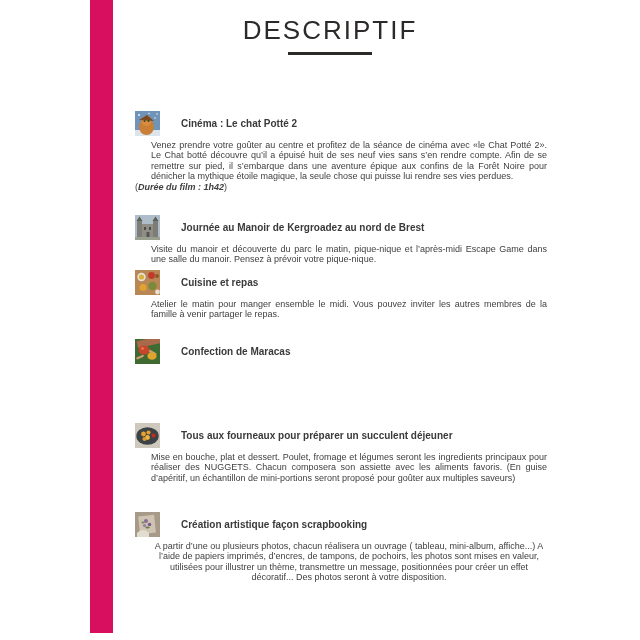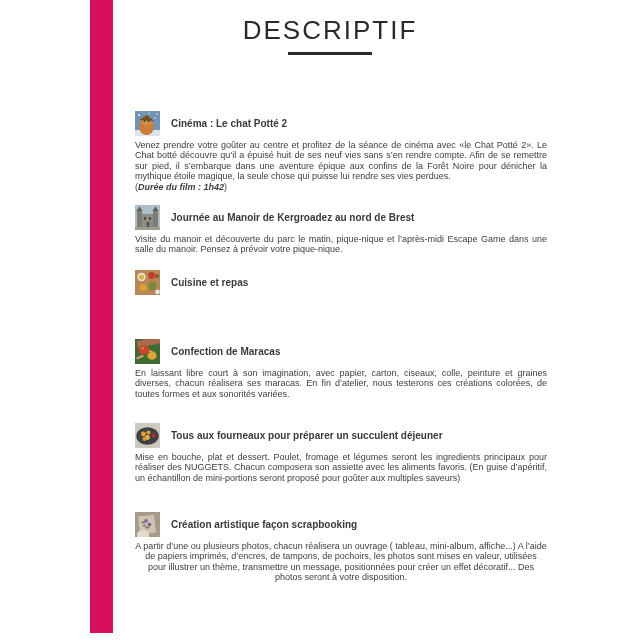--- a/index.html
+++ b/index.html
@@ -45,35 +45,35 @@
   }
 
   .section {
     position: absolute;
     left: 135px;
     width: 412px;
   }
   .section-header {
     display: flex;
     align-items: center;
-    gap: 11px;
+    gap: 21px;
   }
   .section-icon {
     width: 25px; height: 25px;
     flex: 0 0 25px;
     display: block;
   }
   .section-icon svg { width: 25px; height: 25px; display: block; }
   .section-heading {
     font-size: 10px;
     font-weight: bold;
     color: #3a3a3a;
   }
   .section-body {
-    margin: 4px 0 0 0;
+    margin: 4px 0 0 16px;
     font-size: 9px;
     line-height: 10.4px;
     text-align: justify;
     color: #404040;
   }
   .section-body.no-justify { text-align: center; }
   .film-note {
     margin: 0;
     font-size: 9px;
     line-height: 10.4px;
@@ -109,21 +109,21 @@
             <circle cx="9.5" cy="10" r="1" fill="#2e4d1f"></circle>
             <circle cx="13.5" cy="10" r="1" fill="#2e4d1f"></circle>
           </svg>
       </span>
       <span class="section-heading">Cinéma : Le chat Potté 2</span>
     </div>
     <p class="section-body">Venez prendre votre goûter au centre et profitez de la séance de cinéma avec «le Chat Potté 2». Le Chat botté découvre qu’il a épuisé huit de ses neuf vies sans s’en rendre compte. Afin de se remettre sur pied, il s’embarque dans une aventure épique aux confins de la Forêt Noire pour dénicher la mythique étoile magique, la seule chose qui puisse lui rendre ses vies perdues.</p>
     <p class="film-note"><span>(</span><span class="bold-italic">Durée du film : 1h42</span><span>)</span></p>
   </div>
 
-  <div class="section" style="top:205px">
+  <div class="section" style="top:215px">
     <div class="section-header">
       <span class="section-icon">
         <svg viewBox="0 0 25 25">
             <rect width="25" height="25" fill="#adbdc9"></rect>
             <rect x="5" y="9" width="15" height="13" fill="#8e8e86"></rect>
             <rect x="2" y="6" width="5" height="16" fill="#7d7d75"></rect>
             <path d="M1.5 6 L4.5 1.5 L7.5 6 Z" fill="#5f5f58"></path>
             <rect x="18" y="6" width="5" height="16" fill="#7d7d75"></rect>
             <path d="M17.5 6 L20.5 1.5 L23.5 6 Z" fill="#5f5f58"></path>
             <rect x="9" y="12" width="2" height="3" fill="#4c4c46"></rect>
@@ -146,38 +146,38 @@
             <circle cx="6.5" cy="7" r="2.6" fill="#d9b23c"></circle>
             <circle cx="16.5" cy="5.5" r="3.4" fill="#c23b2a"></circle>
             <circle cx="8" cy="17.5" r="3.6" fill="#e0a32e"></circle>
             <circle cx="17.5" cy="16" r="4.2" fill="#7a8a3a"></circle>
             <circle cx="22.5" cy="22" r="2.4" fill="#e8e3d8"></circle>
             <circle cx="22" cy="6" r="2" fill="#8a5a2a"></circle>
           </svg>
       </span>
       <span class="section-heading">Cuisine et repas</span>
     </div>
+    <p class="section-body">Atelier le matin pour manger ensemble le midi. Vous pouvez inviter les autres membres de la famille à venir partager le repas.</p>
   </div>
 
   <div class="section" style="top:339px">
     <div class="section-header">
       <span class="section-icon">
         <svg viewBox="0 0 25 25">
             <rect width="25" height="25" fill="#3f6b33"></rect>
             <rect x="2" width="25" height="7" fill="#a86a4a" transform="rotate(-12 12 3)"></rect>
             <rect x="13" y="12" width="9" height="2.4" rx="1.2" fill="#caa26a" transform="rotate(28 17 13)"></rect>
             <ellipse cx="9" cy="11" rx="5.5" ry="4.6" fill="#c8452a"></ellipse>
             <ellipse cx="17" cy="17" rx="4.6" ry="3.8" fill="#e0a32e"></ellipse>
             <ellipse cx="7.5" cy="9.5" rx="1.6" ry="1.2" fill="#e07a52"></ellipse>
             <rect x="1" y="17" width="8" height="2.2" rx="1.1" fill="#caa26a" transform="rotate(-24 5 18)"></rect>
           </svg>
       </span>
       <span class="section-heading">Confection de Maracas</span>
     </div>
-    <p class="section-body">En laissant libre court à son imagination, avec papier, carton, ciseaux, colle, peinture et graines diverses, chacun réalisera ses maracas. En fin d’atelier, nous testerons ces créations colorées, de toutes formes et aux sonorités variées.</p>
   </div>
 
   <div class="section" style="top:423px">
     <div class="section-header">
       <span class="section-icon">
         <svg viewBox="0 0 25 25">
             <rect width="25" height="25" fill="#cfc9bd"></rect>
             <ellipse cx="12.5" cy="13" rx="11.2" ry="8.8" fill="#3c4246"></ellipse>
             <circle cx="8.5" cy="11" r="2.4" fill="#e6a12e"></circle>
             <circle cx="12.5" cy="14.5" r="2.4" fill="#f0b63f"></circle>

